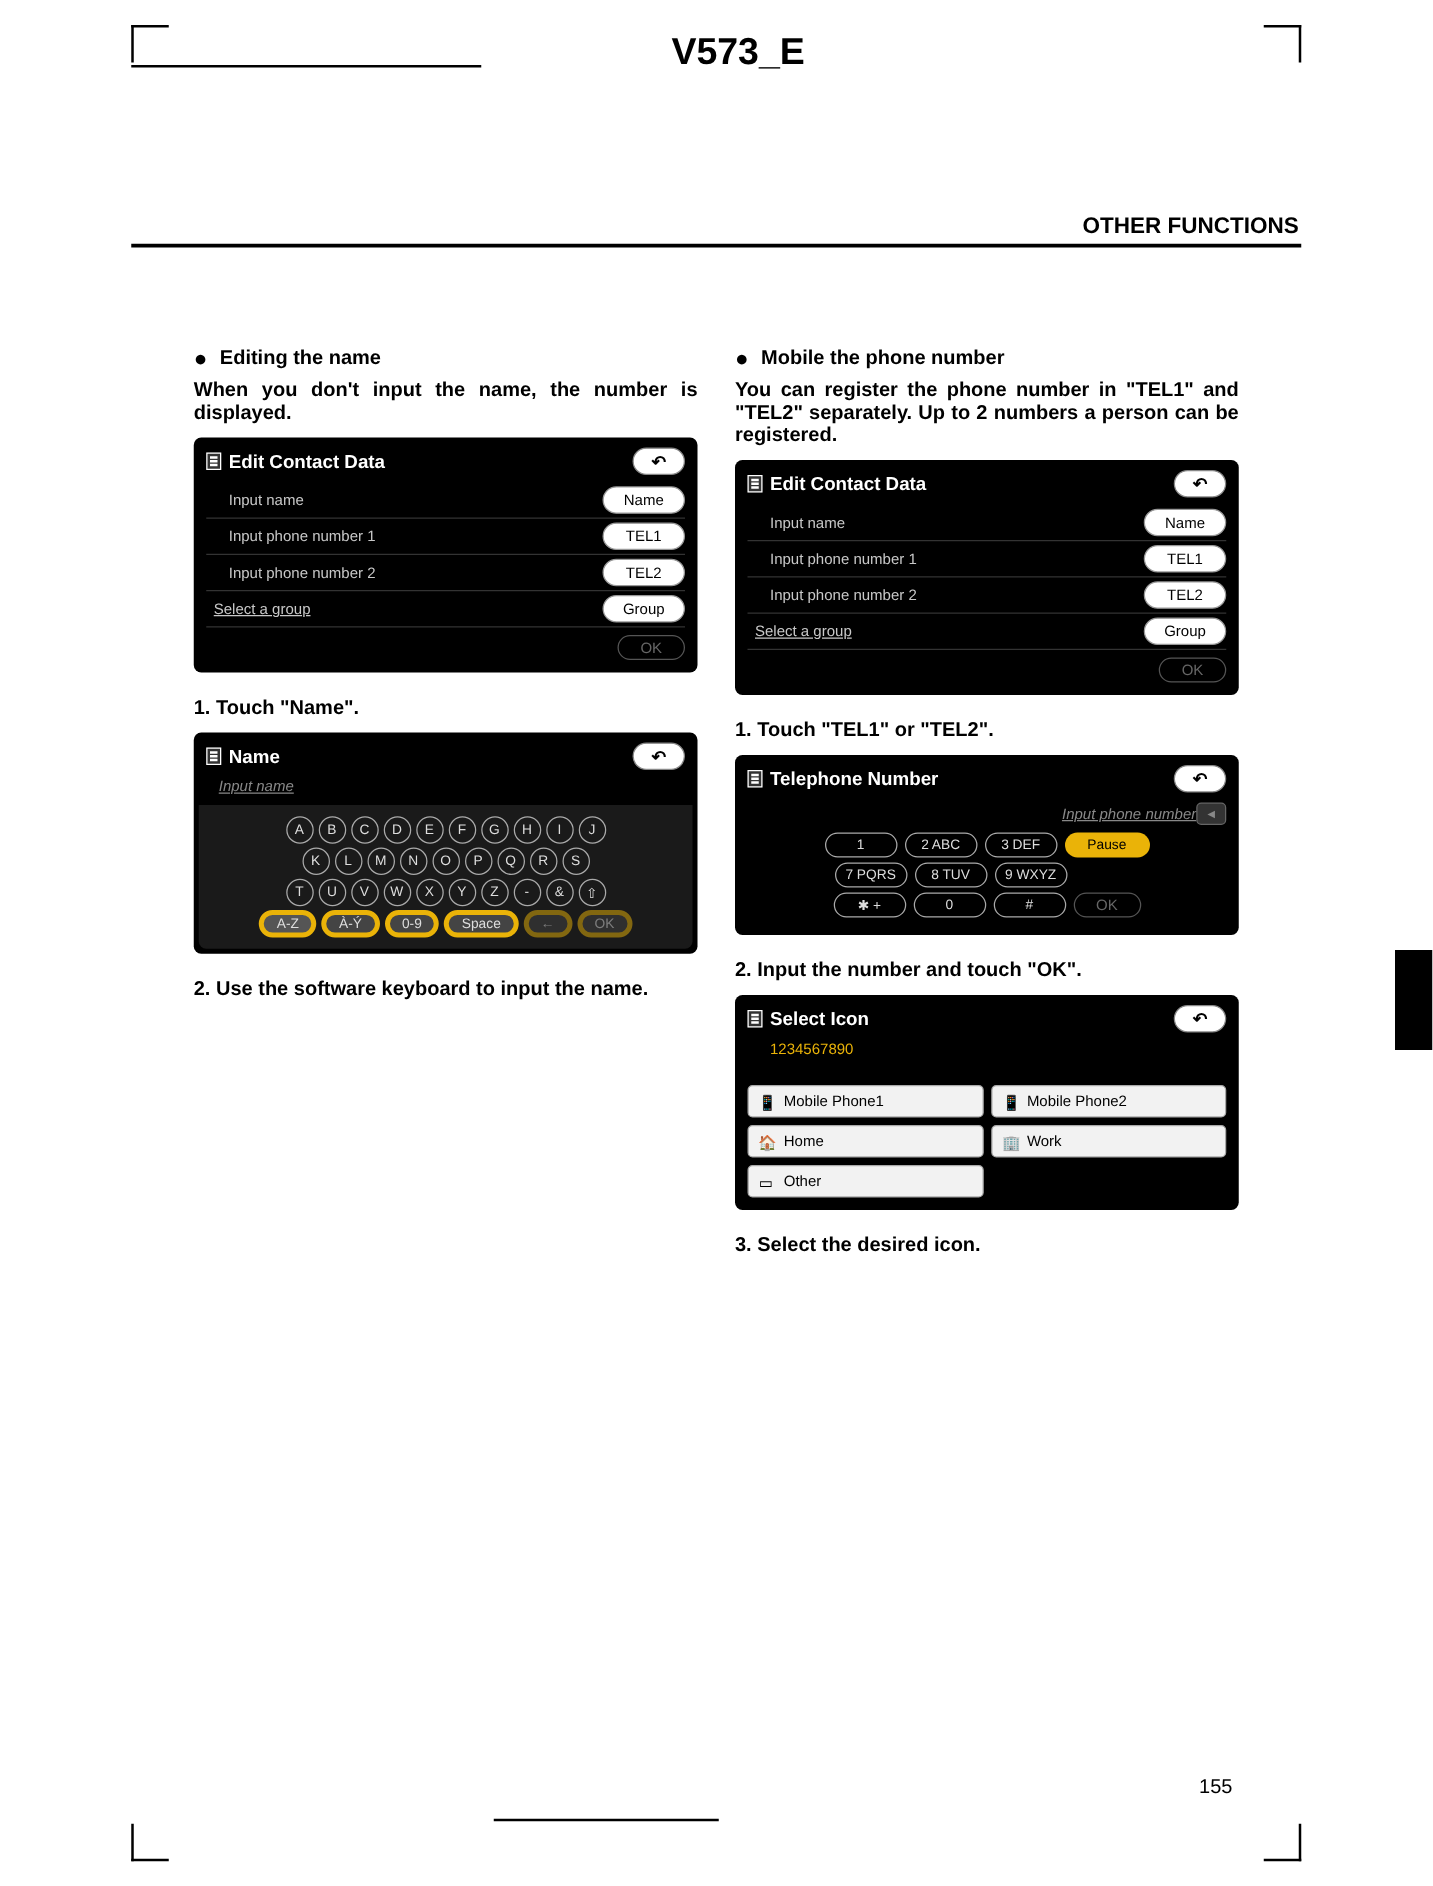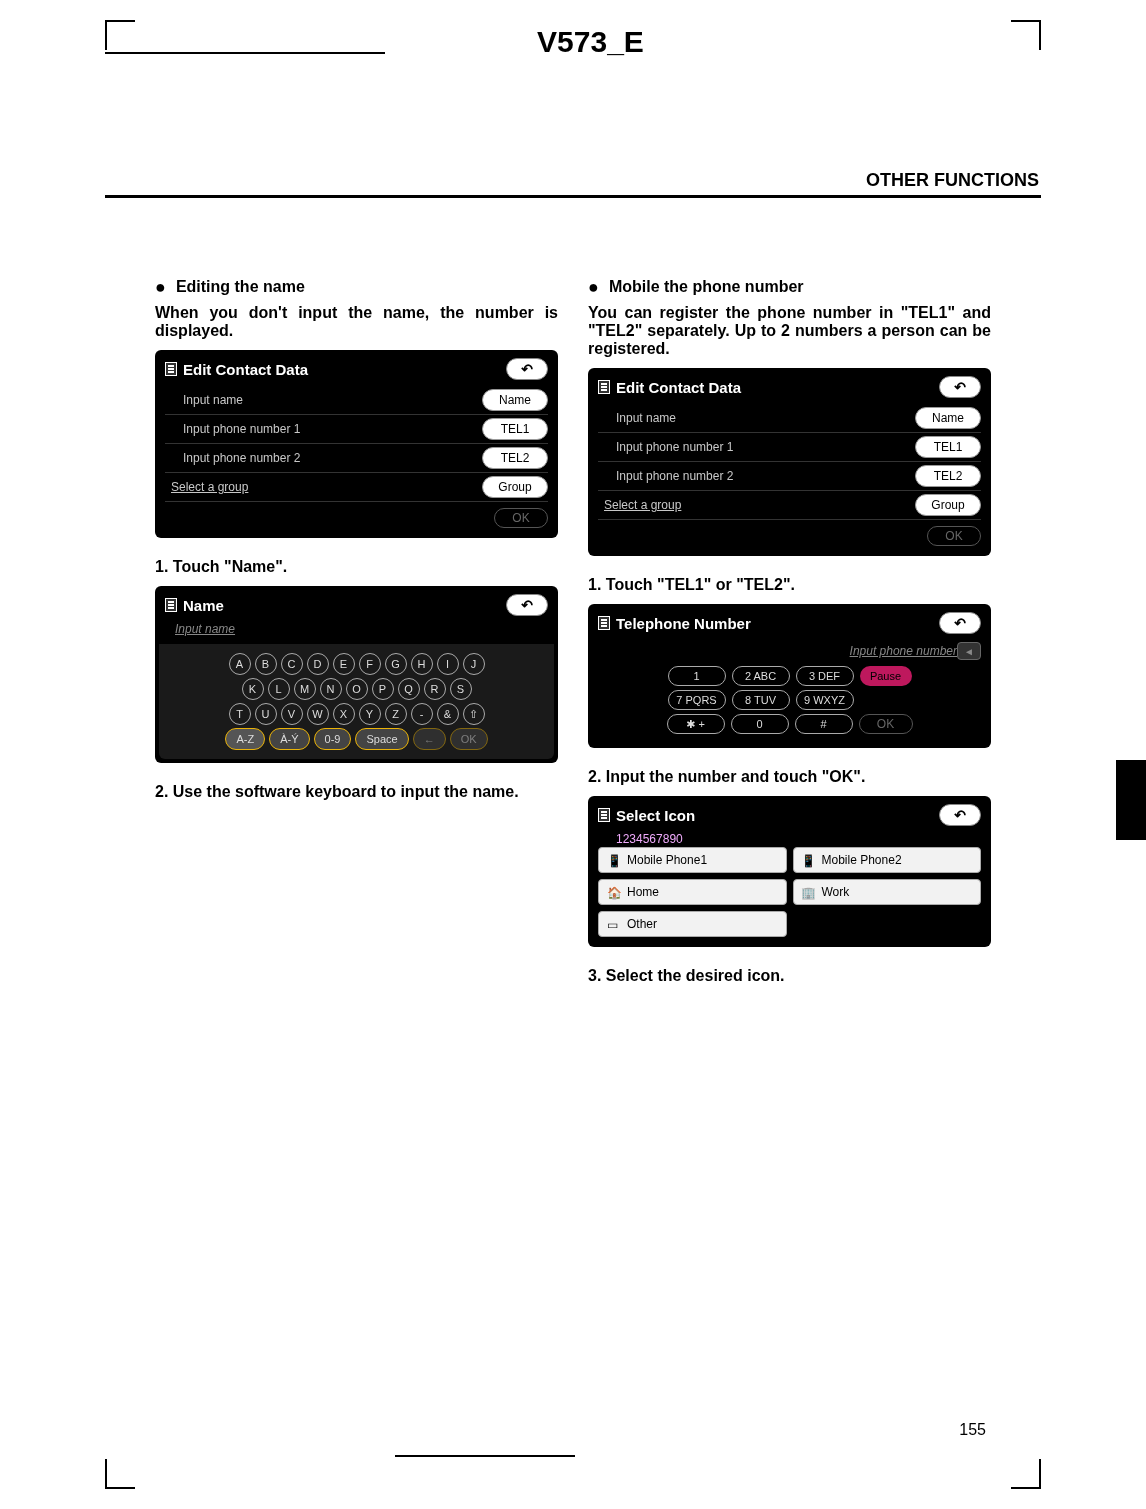--- a/index.html
+++ b/index.html
@@ -87,37 +87,37 @@
   .row-after { display:flex; justify-content:flex-end; }
 
   
   .hint { color:#888; font-style:italic; font-size:12px; text-decoration:underline; margin:4px 0 8px 10px; }
   .kb-section { background:#1a1a1a; padding:6px; margin:0 -6px -6px -6px; border-radius:0 0 6px 6px; }
   .kb-row { display:flex; justify-content:center; gap:4px; margin:3px 0; }
   .key {
     width:22px; height:22px; border-radius:50%; border:1px solid #aaa; color:#ddd;
     display:flex; align-items:center; justify-content:center; font-size:11px;
   }
-  .key-wide { border-radius:50px; padding:0 10px; height:22px; display:flex; align-items:center; justify-content:center; border:1px solid #eab308; color:#ddd; font-size:11px; background:#444; }
+  .key-wide { border-radius:50px; padding:0 10px; height:22px; display:flex; align-items:center; justify-content:center; border:4px solid #eab308; color:#ddd; font-size:11px; background:#444; }
   .key-solid { background:#555; }
 
   
   .tel-row { display:flex; justify-content:center; gap:6px; margin:4px 0; align-items:center; }
   .tel-key {
     border:1px solid #aaa; border-radius:50px; padding:2px 0; width:58px; height:20px;
     display:flex; align-items:center; justify-content:center; gap:2px; font-size:11px; color:#ddd;
   }
   .side-btn {
-    background:#be185d; color:#000; border-radius:50px; width:52px; height:20px;
+    background:#eab308; color:#000; border-radius:50px; width:68px; height:20px;
     display:flex; align-items:center; justify-content:center; font-size:11px;
   }
   .tiny-back { width:24px; height:18px; background:#333; border-radius:4px; border:1px solid #666; display:flex; align-items:center; justify-content:center; font-size:10px; color:#888; }
 
   
-  .si-sub { color:#f0abfc; font-size:12px; padding-left:18px; margin-bottom:1px; }
+  .si-sub { color:#eab308; font-size:12px; padding-left:18px; margin-bottom:22px; }
   .si-grid { display:grid; grid-template-columns:1fr 1fr; gap:6px; }
   .si-item {
     background:#f2f2f2; color:#000; border-radius:4px; padding:5px 8px;
     font-size:12px; display:flex; align-items:center; gap:6px; border:1px solid #aaa;
   }
   .si-icon { width:14px; height:12px; display:inline-block; }
 
   .side-tab { position:absolute; right:0; top:760px; width:30px; height:80px; background:#000; }
 </style>
 </head>

